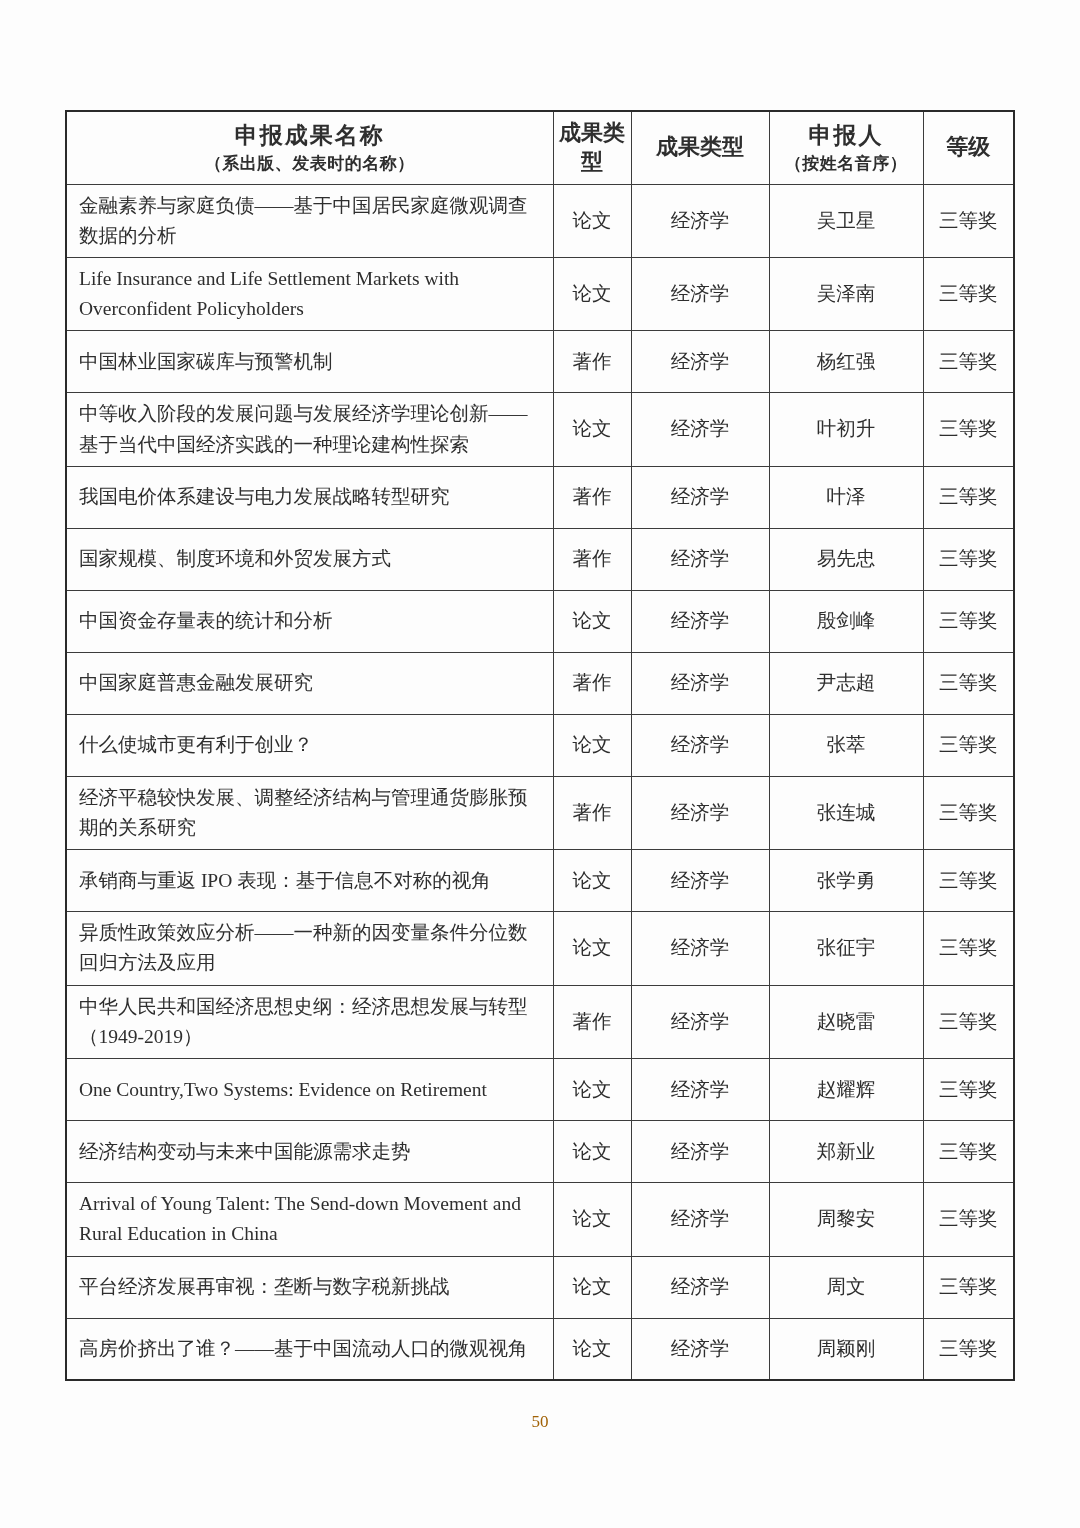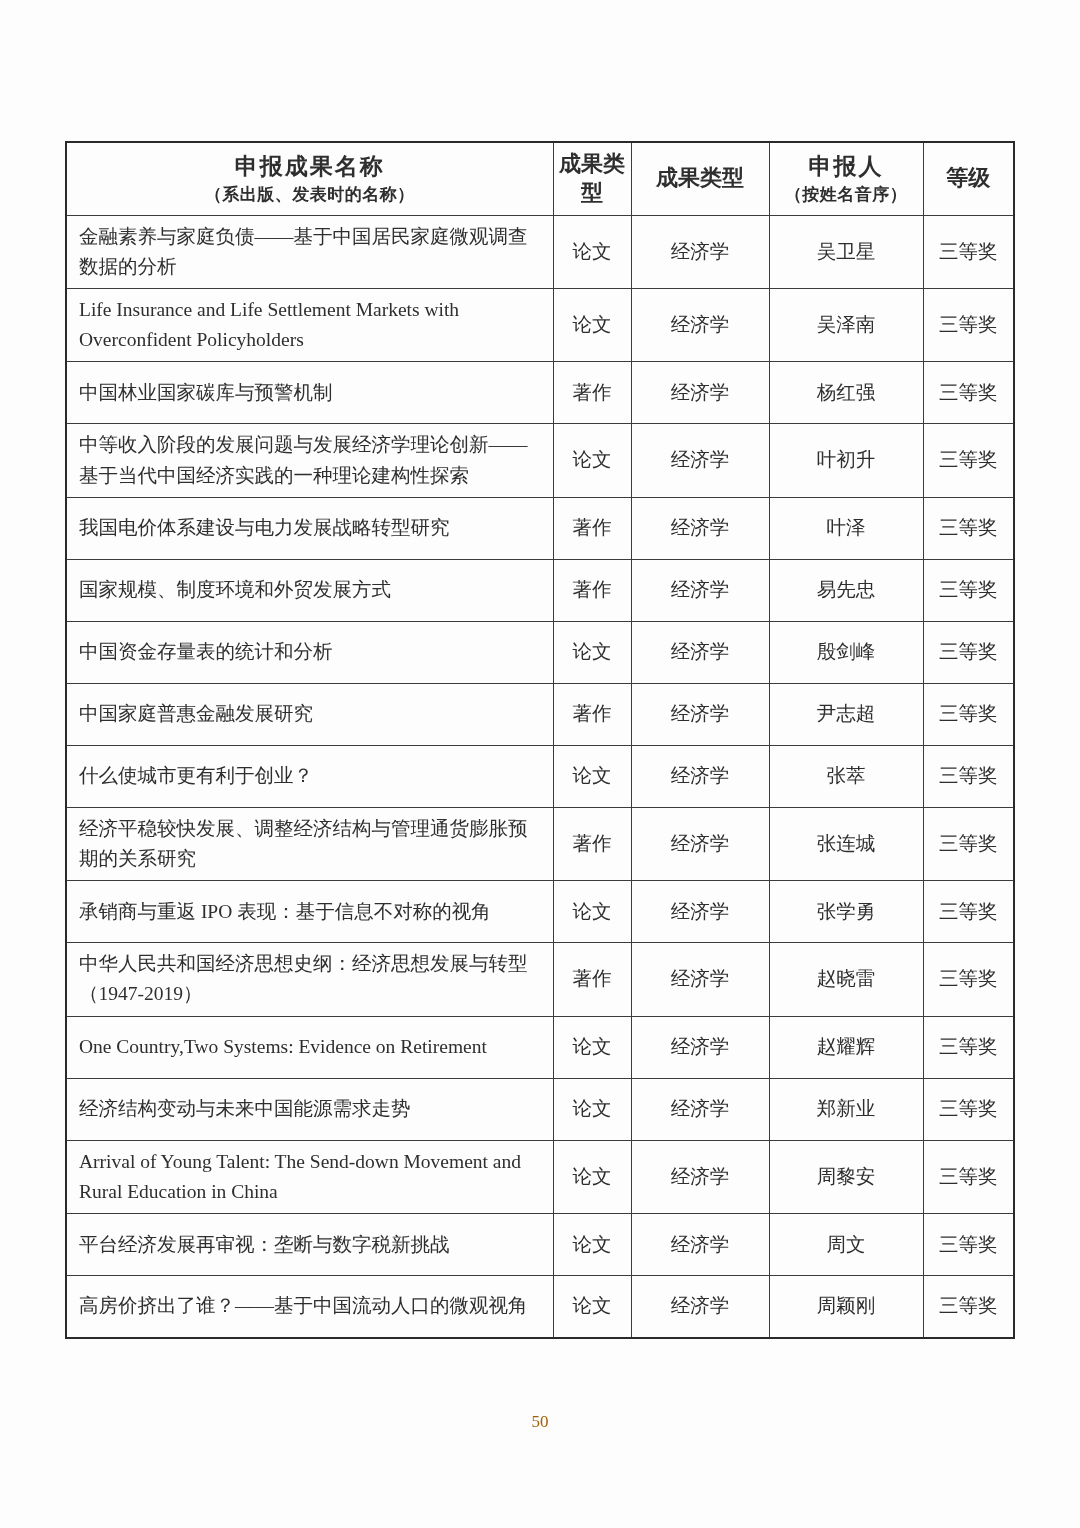--- a/index.html
+++ b/index.html
@@ -12,21 +12,21 @@
     width: 1080px;
     height: 1528px;
     background: #fdfdfd;
     font-family: "Liberation Serif", "DejaVu Serif", serif;
     color: #2e2e2e;
     overflow: hidden;
   }
   table.results {
     position: absolute;
     left: 65px;
-    top: 141px;
+    top: 110px;
     width: 948px;
     border-collapse: collapse;
     table-layout: fixed;
     border-radius: 19px;
   }
   table.results th,
   table.results td {
     border: 1.5px solid #3c3c3c;
     vertical-align: middle;
     box-sizing: border-box;
@@ -184,21 +184,28 @@
           <td class="cell-grade">三等奖</td>
         </tr>
         <tr>
           <td class="cell-name">承销商与重返 IPO 表现：基于信息不对称的视角</td>
           <td class="cell-type">论文</td>
           <td class="cell-subject">经济学</td>
           <td class="cell-applicant">张学勇</td>
           <td class="cell-grade">三等奖</td>
         </tr>
         <tr>
-          <td class="cell-name">中华人民共和国经济思想史纲：经济思想发展与转型（1947-2019）</td>
+          <td class="cell-name">异质性政策效应分析——一种新的因变量条件分位数回归方法及应用</td>
+          <td class="cell-type">论文</td>
+          <td class="cell-subject">经济学</td>
+          <td class="cell-applicant">张征宇</td>
+          <td class="cell-grade">三等奖</td>
+        </tr>
+        <tr>
+          <td class="cell-name">中华人民共和国经济思想史纲：经济思想发展与转型（1949-2019）</td>
           <td class="cell-type">著作</td>
           <td class="cell-subject">经济学</td>
           <td class="cell-applicant">赵晓雷</td>
           <td class="cell-grade">三等奖</td>
         </tr>
         <tr>
           <td class="cell-name">One Country,Two Systems: Evidence on Retirement</td>
           <td class="cell-type">论文</td>
           <td class="cell-subject">经济学</td>
           <td class="cell-applicant">赵耀辉</td>

